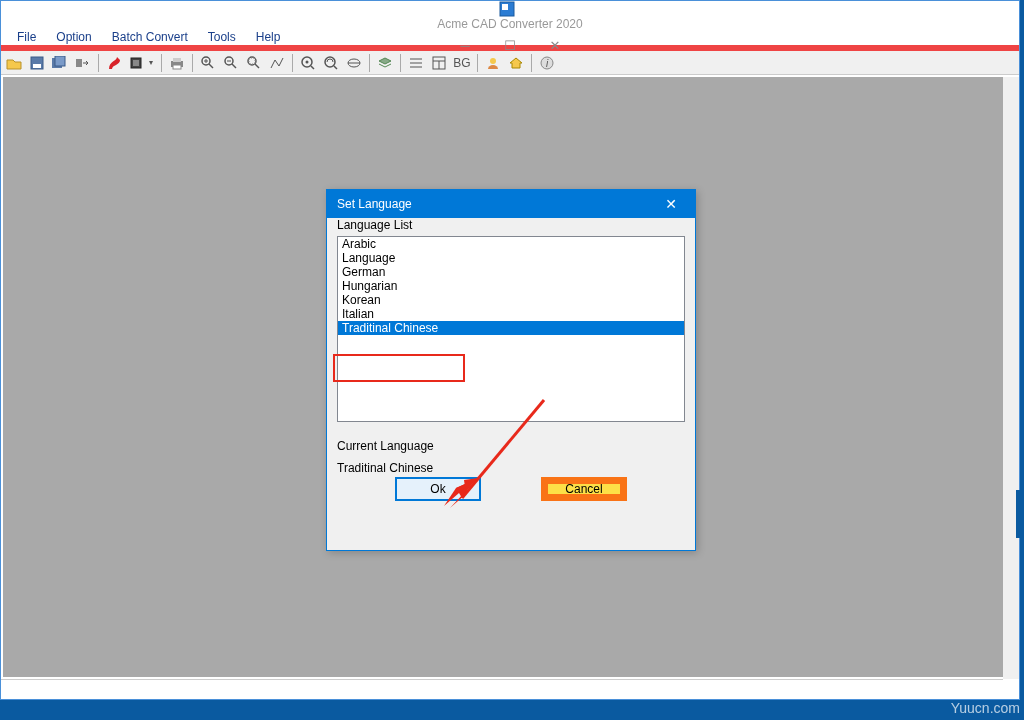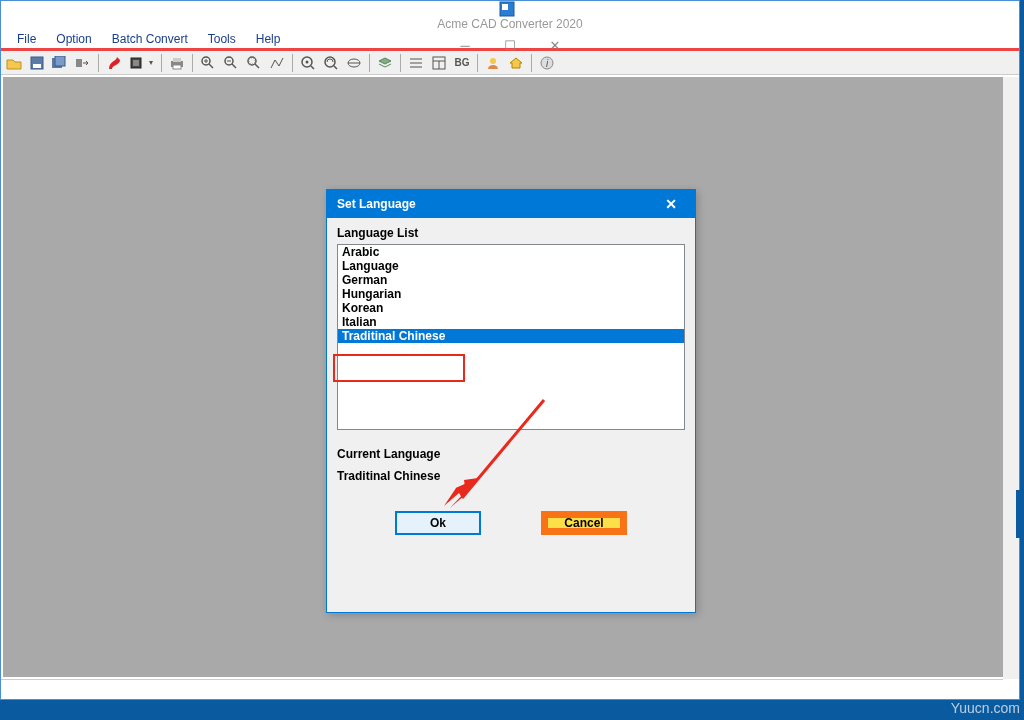--- a/index.html
+++ b/index.html
@@ -3,42 +3,42 @@
 <meta charset="utf-8">
 <style>
 * { margin: 0; padding: 0; box-sizing: border-box; font-family: "Microsoft YaHei", "Segoe UI", Tahoma, sans-serif; }
 body { width: 1024px; height: 720px; background: #0a5aa0; overflow: hidden; position: relative; }
 .app-window { position: absolute; left: 0; top: 0; width: 1020px; height: 700px; background: #fff; border: 1px solid #4a90d9; }
 .titlebar { height: 28px; display: flex; align-items: center; padding: 0 4px; background: #fff; flex-direction: column; }
 .titlebar-icon { width: 16px; height: 16px; margin-right: 6px; display:inline-flex; align-items:center; justify-content:center; }
 .titlebar-text { font-size: 12px; color: #999; flex: 1; }
 .win-controls { display: flex; }
 .win-btn { width: 45px; height: 28px; display: flex; align-items: center; justify-content: center; color: #888; font-size: 13px; cursor: default; }
-.menubar { height: 22px; display: flex; align-items: center; padding: 0 6px; background: #fff; border-bottom: 3px solid #ef4444; }
+.menubar { height: 22px; display: flex; align-items: center; padding: 0 6px; background: #fff; border-bottom: 6px solid #ef4444; }
 .menu-item { font-size: 12px; color: #1a3f8a; padding: 2px 10px; cursor: default; }
 .toolbar { height: 24px; background: #f0f0f0; border-bottom: 1px solid #ccc; display: flex; align-items: center; padding: 0 2px; gap: 1px; }
 .tool-btn { width: 22px; height: 20px; display: flex; align-items: center; justify-content: center; border: 1px solid transparent; cursor: default; font-size: 11px; }
 .tool-sep { width: 1px; height: 18px; background: #aaa; margin: 0 3px; }
 .tool-dropdown { width: 8px; font-size: 8px; color: #555; display:flex; align-items:center; }
 .workspace { position: absolute; left: 2px; top: 76px; right: 2px; bottom: 22px; background: #a9a9a9; }
 .statusbar { position: absolute; bottom: 0; left: 0; right: 16px; height: 20px; background: #fff; border-top: 1px solid #ccc; }
 .vscroll { position: absolute; right: 0; top: 76px; bottom: 20px; width: 16px; background: #f0f0f0; }
 
-.dialog { position: absolute; left: 326px; top: 189px; width: 370px; height: 424px; background: #f0f0f0; border: 1px solid #0078d7; box-shadow: 2px 2px 8px rgba(0,0,0,.2); font-weight: bold; }
+.dialog { position: absolute; left: 326px; top: 189px; width: 370px; height: 362px; background: #f0f0f0; border: 1px solid #0078d7; box-shadow: 2px 2px 8px rgba(0,0,0,.2); }
 .dialog-titlebar { height: 28px; background: #0078d7; color: #fff; display: flex; align-items: center; padding: 0 10px; font-size: 12px; }
 .dialog-titlebar span:first-child { flex: 1; }
 .dialog-close { width: 28px; text-align: center; font-size: 14px; cursor: default; }
-.dialog-body { padding: 8px 10px; }
+.dialog-body { padding: 0 10px; }
 .dlg-label { font-size: 12px; color: #000; margin-bottom: 4px; }
 .listbox { width: 348px; height: 186px; background: #fff; border: 1px solid #828790; overflow: hidden; font-size: 12px; }
 .list-item { padding: 0px 4px; height: 14px; line-height: 14px; cursor: default; }
 .list-item.selected { background: #0078d7; color: #fff; }
 .curr-label { font-size: 12px; margin-top: 17px; }
 .curr-value { font-size: 12px; margin-top: 8px; }
-.dlg-buttons { display: flex; justify-content: center; gap: 60px; margin-top: 28px; }
+.dlg-buttons { display: flex; justify-content: center; gap: 60px; margin-top: 2px; }
 .dlg-btn { width: 86px; height: 24px; font-size: 12px; border: 7px solid #f97316; background: #fde047; cursor: default; display:flex; align-items:center; justify-content:center; }
 .dlg-btn.primary { border: 2px solid #0078d7; background: #e5f1fb; }
 
 .annotation-box { position: absolute; left: 333px; top: 354px; width: 132px; height: 28px; border: 2px solid #e8291b; pointer-events: none; }
 .arrow-svg { position: absolute; left: 434px; top: 380px; width: 130px; height: 140px; pointer-events: none; }
 .watermark { position: absolute; right: 4px; bottom: 4px; font-size: 14px; color: rgba(255,255,255,.7); font-family: sans-serif; }
 .blue-segment { position:absolute; right:0; top:490px; width:8px; height:48px; background:#0a5aa0;}
 </style>
 </head>
 <body>
@@ -176,21 +176,21 @@
           <line x1="1" y1="10" x2="13" y2="10" stroke="#555"></line>
         </svg>
       </div>
     <div class="tool-btn">
         <svg width="14" height="14">
           <rect x="1" y="1" width="12" height="12" fill="none" stroke="#555"></rect>
           <line x1="1" y1="5" x2="13" y2="5" stroke="#555"></line>
           <line x1="7" y1="5" x2="7" y2="13" stroke="#555"></line>
         </svg>
       </div>
-    <div class="tool-btn" style="font-family:Arial;font-weight:bold;color:#555;font-size:10px">BG</div>
+    <div class="tool-btn" style="font-family:Arial;font-weight:normal;color:#555;font-size:12px">BG</div>
     <div class="tool-sep"></div>
     <div class="tool-btn">
         <svg width="14" height="14">
           <circle cx="7" cy="5" r="3" fill="#f5c84c"></circle>
           <path d="M2 13 a5 4 0 0 1 10 0 z" fill="#d84"></path>
         </svg>
       </div>
     <div class="tool-btn">
         <svg width="14" height="14">
           <path d="M7 2 L13 7 L11 7 L11 12 L3 12 L3 7 L1 7 z" fill="#f5c84c" stroke="#a80"></path>

